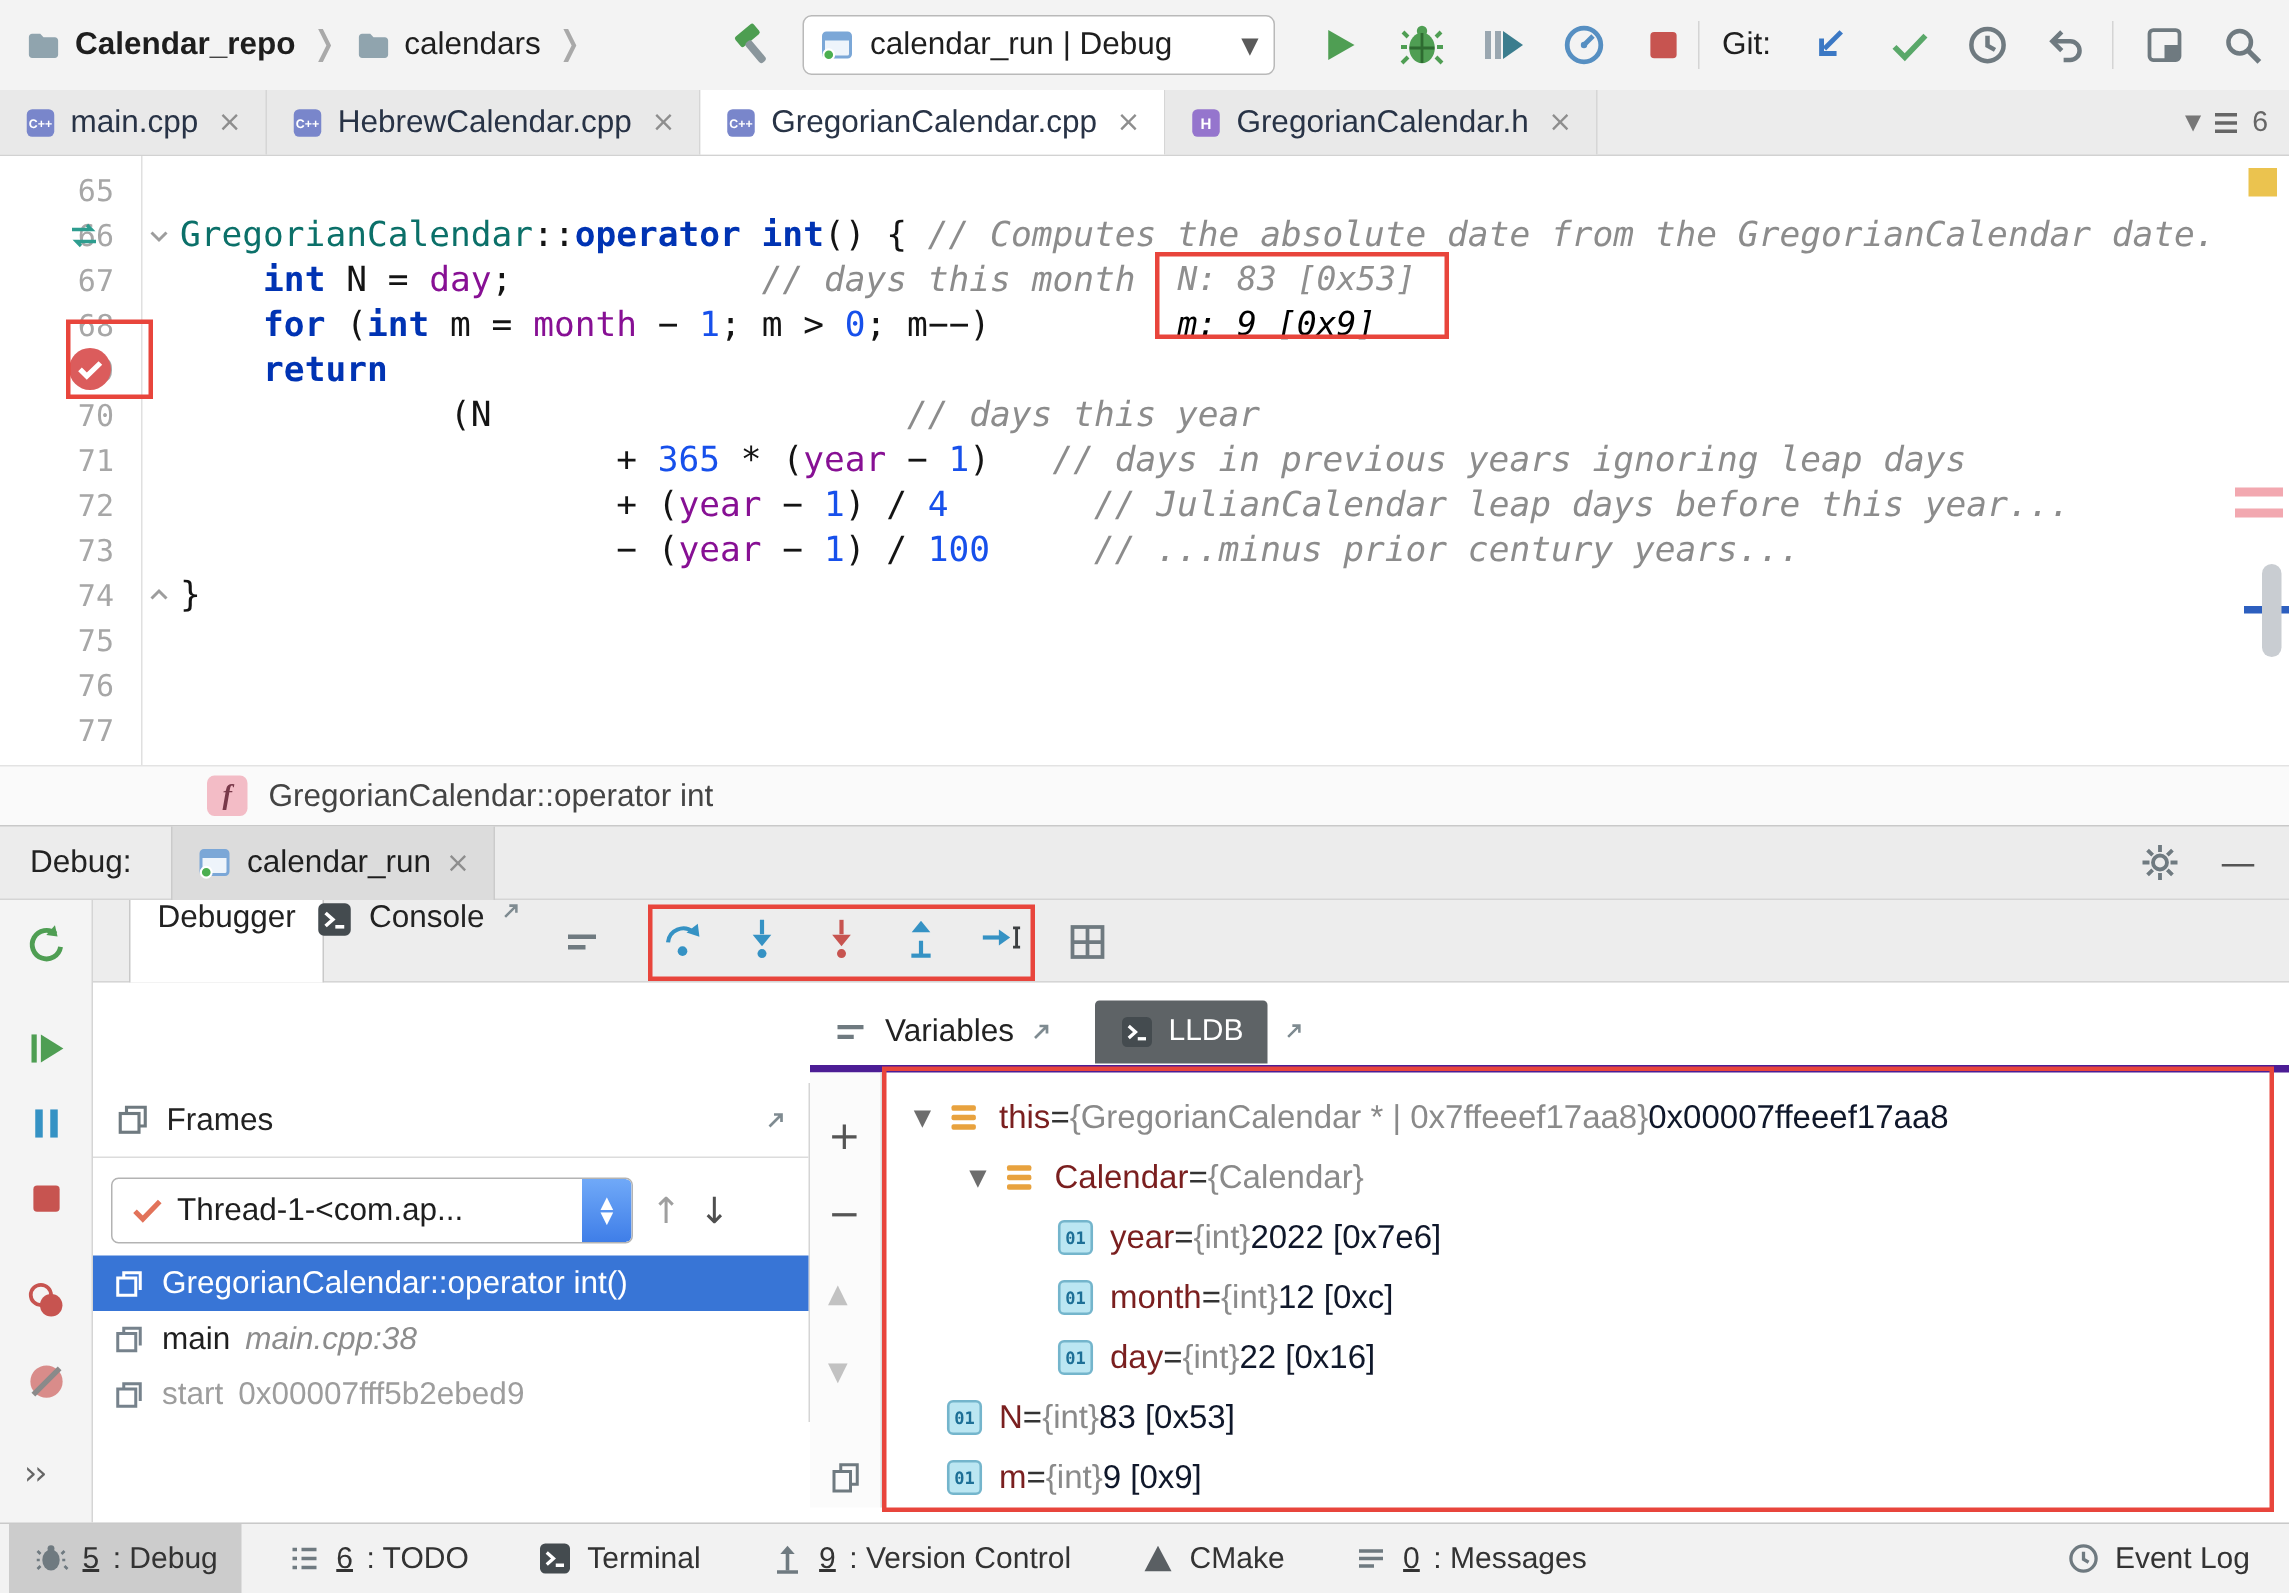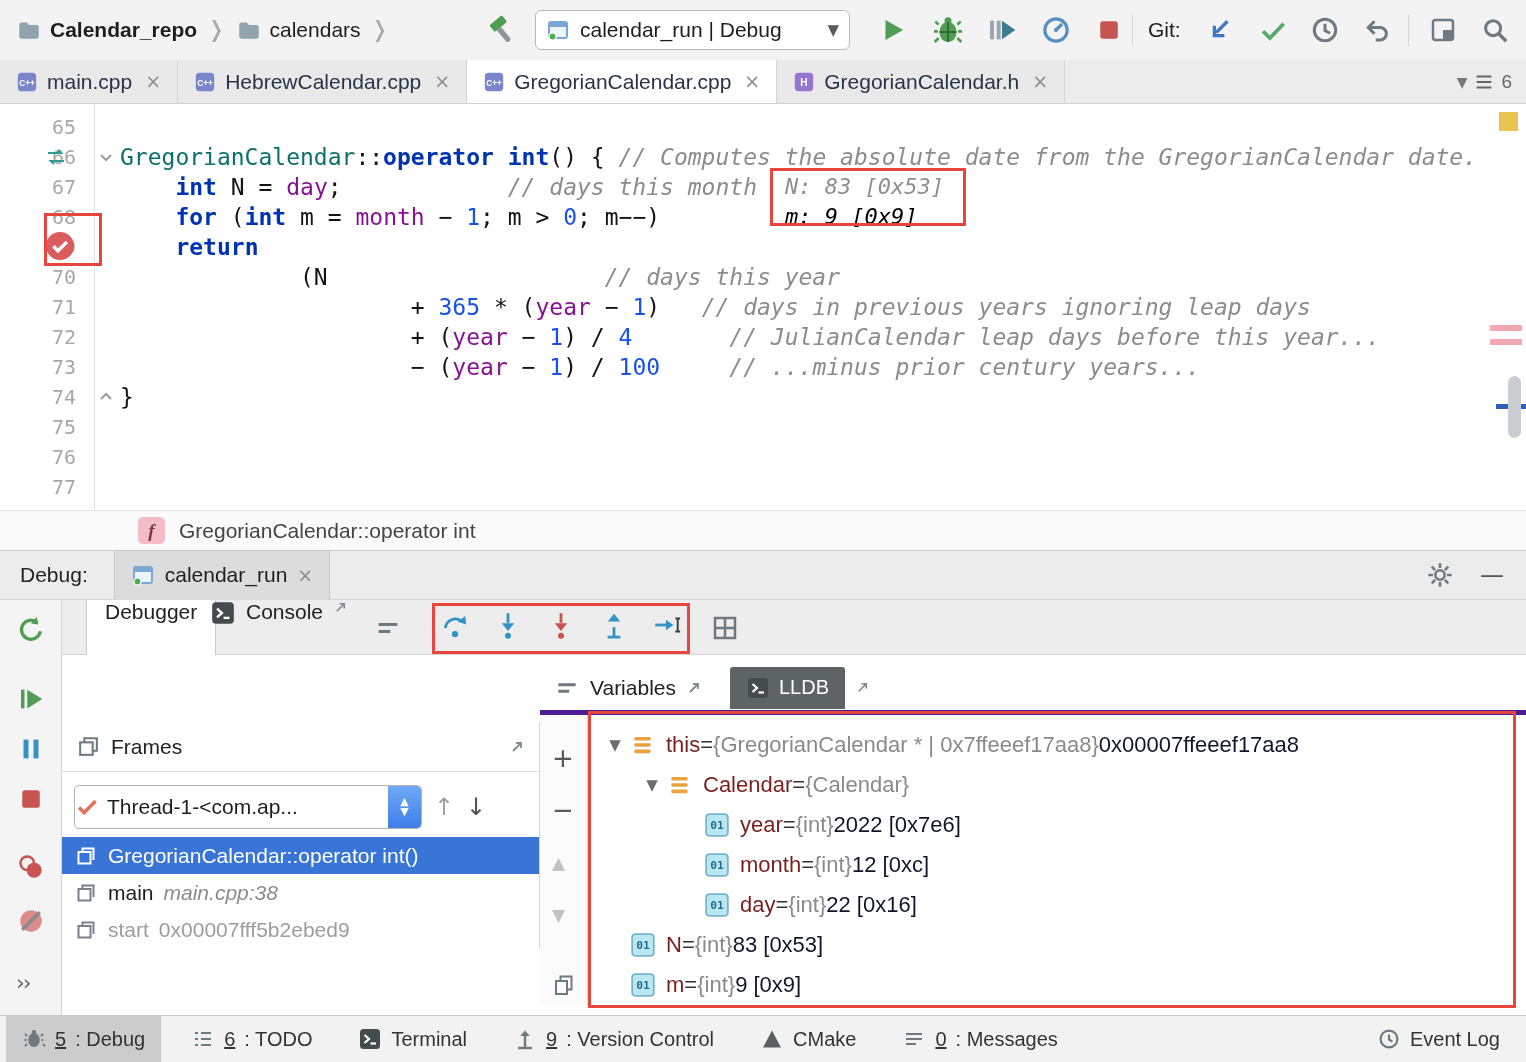--- a/index.html
+++ b/index.html
@@ -67,21 +67,21 @@
   .dbg-toolbar { position:absolute; left:62px; right:0; top:0; height:55px; background:#ededed; border-bottom:1px solid #d5d5d5; }
   .dtab { position:absolute; top:0; height:55px; display:flex; gap:10px; padding:0 18px; font-size:21px; color:#222; }
   .dtab.active { background:#fff; border-left:1px solid #c9c9c9; border-right:1px solid #c9c9c9; }
   .steps { position:absolute; left:378px; top:10px; display:flex; gap:23px; }
   .dbg-content { position:absolute; left:62px; right:0; top:55px; bottom:0; display:flex;align-items:center; }
 
   .frames-panel { width:478px; border-right:1px solid #d5d5d5; display:flex; flex-direction:column; }
   .panel-header { height:50px; display:flex; align-items:center; gap:10px; padding:0 14px; border-bottom:1px solid #dcdcdc; font-size:21px; color:#222; }
   .hdr-arrow { margin-left:auto; }
   .thread-row { display:flex; align-items:center; margin:13px 10px 8px 12px; gap:12px; }
-  .thread-select { width:348px; height:44px; border:1px solid #b3b3b3; border-radius:5px; background:#fff; display:flex; align-items:center; gap:8px; padding-left:0; overflow:hidden; }
+  .thread-select { width:348px; height:44px; border:1px solid #b3b3b3; border-radius:5px; background:#fff; display:flex; align-items:center; gap:8px; padding-left:11px; overflow:hidden; }
   .thread-label { font-size:21px; white-space:nowrap; overflow:hidden; flex:1; }
   .spinner { width:33px; height:42px; margin-left:auto; border-radius:0 4px 4px 0; background:linear-gradient(#70a9f8,#3f7ee8); display:flex; flex-direction:column; align-items:center; justify-content:center; color:#fff; font-size:11px; line-height:10px; }
   .arrbtn { font-size:24px; color:#9f9f9f; }
   .arrbtn.dark { color:#4f4f4f; }
   .frow { display:flex; align-items:center; gap:10px; height:37px; padding:0 12px; font-size:21px; color:#1e1e1e; }
   .frow .floc { color:#8c8c8c; }
   .frow .floc.ital { font-style:italic; }
   .frow.sel { background:#3875D6; color:#fff; }
   .frow.dim, .frow.dim .floc { color:#9d9d9d; }
   .frow .icn { color:#76828c; }

